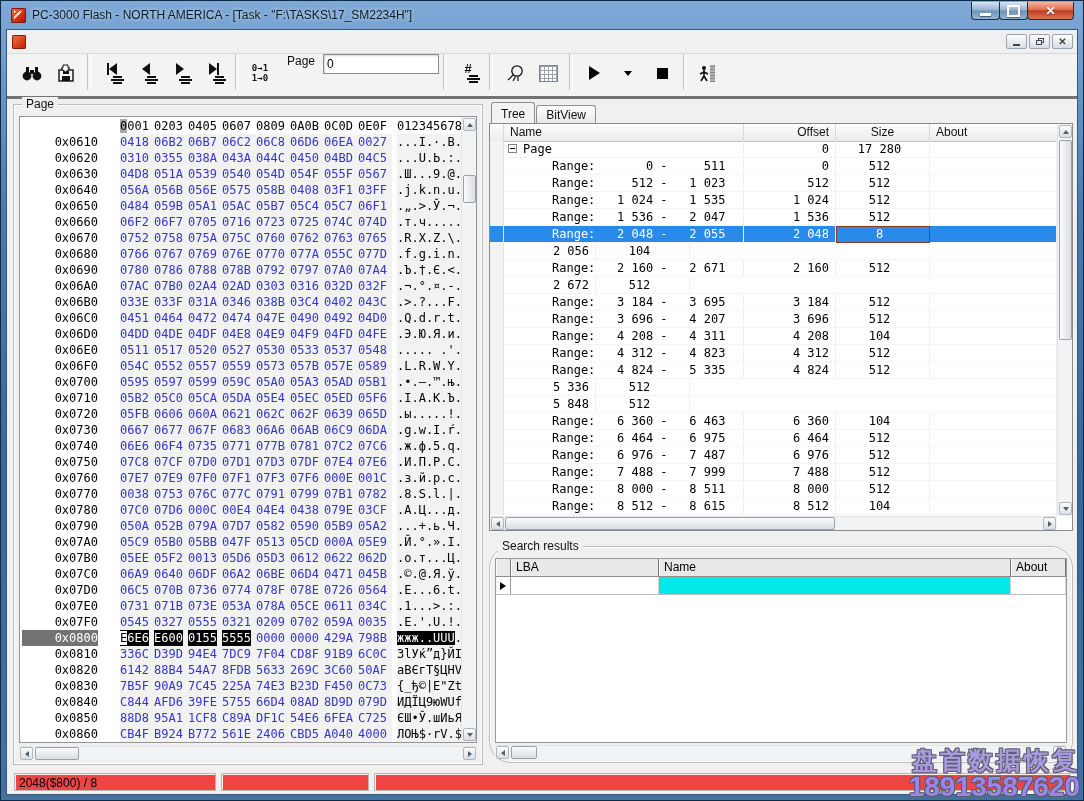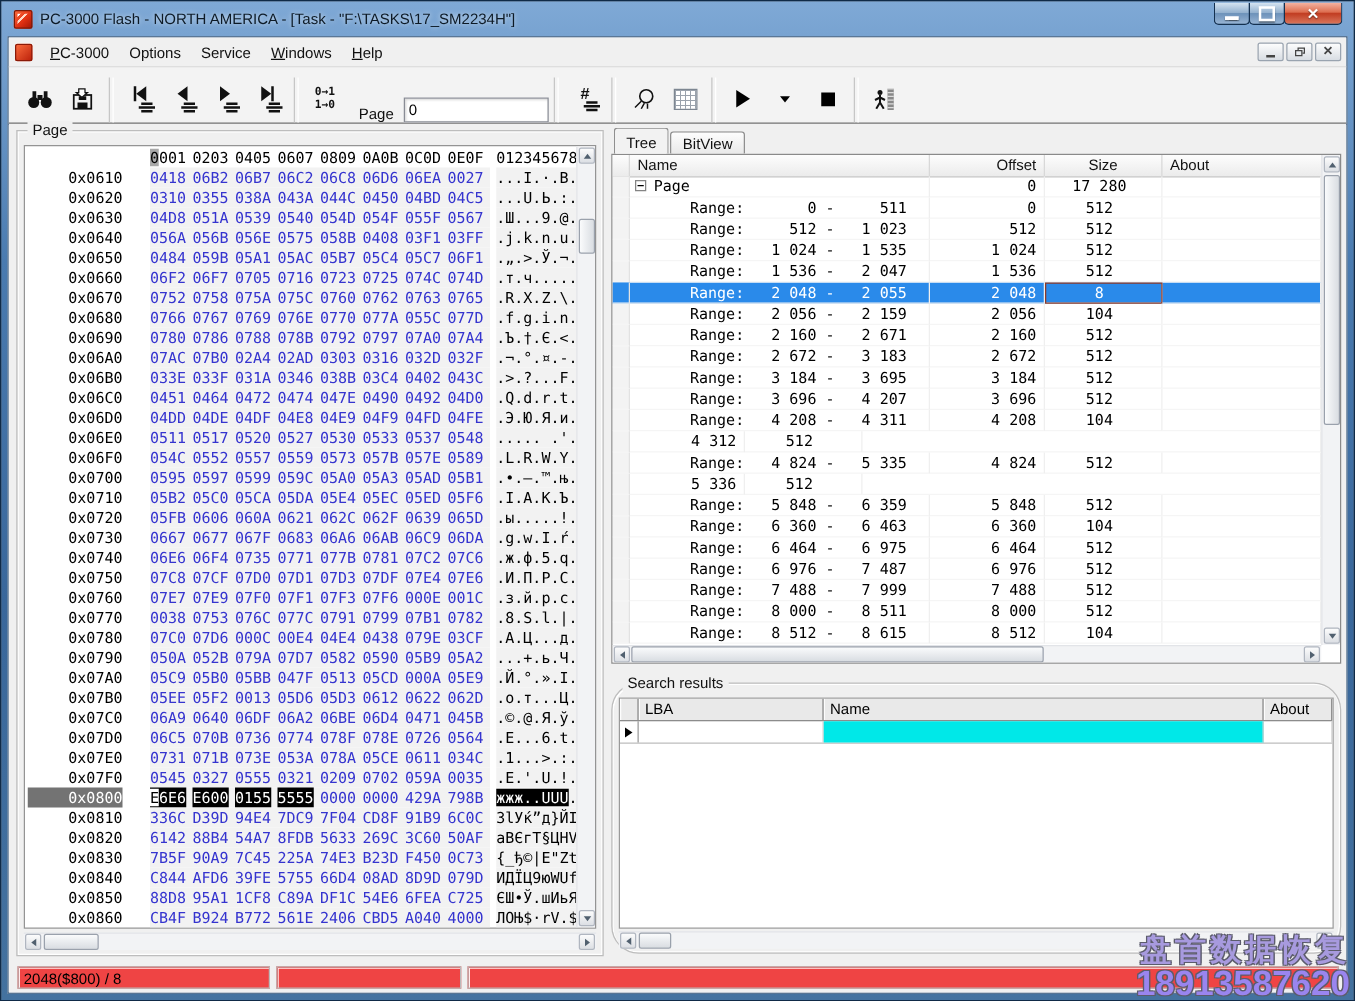--- a/index.html
+++ b/index.html
@@ -32,22 +32,22 @@
   .menu-item{padding:3px 8px;color:#111;cursor:default;}
   .mdi-btns{margin-left:auto;display:flex;margin-right:4px;gap:2px;}
   .mdibtn{width:21px;height:15px;box-sizing:border-box;border:1px solid #9aa4b0;border-radius:2px;
           background:linear-gradient(#fdfdfd,#d8dde3);display:flex;align-items:center;justify-content:center;color:#444;}
   .g-min{width:7px;height:2px;background:#444;margin-top:6px;}
   .g-restore{position:relative;width:8px;height:7px;}
   .g-restore i{position:absolute;box-sizing:border-box;border:1px solid #444;width:6px;height:5px;display:block;}
   .g-restore i:first-child{right:0;top:0;} .g-restore i:last-child{left:0;bottom:0;background:#e8ecf0;}
   .g-x{font-size:10px;line-height:10px;color:#444;font-weight:bold;}
   
-  .toolbar{position:absolute;left:0;right:0;top:24px;height:45px;background:#f3f3f3;border-bottom:1px solid #737373;
-           display:flex;align-items:flex-end;padding-left:8px;box-sizing:border-box;}
+  .toolbar{position:absolute;left:0;right:0;top:24px;height:45px;background:#f3f3f3;border-bottom:3px solid #737373;
+           display:flex;align-items:flex-start;padding-left:8px;box-sizing:border-box;}
   .tbtn{min-width:34px;height:38px;display:flex;flex-direction:column;align-items:center;justify-content:center;gap:1px;}
   .tsep{width:2px;height:36px;margin:0 4px;border-left:1px solid #c6c6c6;border-right:1px solid #fff;}
   .stack{display:flex;flex-direction:column;align-items:center;gap:1px;margin-left:10px;}
   .stack i{display:block;height:2px;background:#111;}
   .stack i:nth-child(1){width:9px;} .stack i:nth-child(2){width:13px;} .stack i:nth-child(3){width:9px;}
   .navrow{display:flex;align-items:center;height:12px;}
   .bar{width:2px;height:12px;background:#111;}
   .tri-l{width:0;height:0;border-top:6px solid transparent;border-bottom:6px solid transparent;border-right:8px solid #111;}
   .tri-r{width:0;height:0;border-top:6px solid transparent;border-bottom:6px solid transparent;border-left:8px solid #111;}
   .inv{font-family:"DejaVu Sans Mono",monospace;font-weight:bold;font-size:9px;line-height:10px;color:#111;text-align:left;}
@@ -161,21 +161,20 @@
       <span class="wbtn close">
           <span class="glyph-close">✕</span>
         </span>
     </span>
   </div>
 
   <div class="app">
 
     <div class="menubar">
       <span class="mdi-icon"></span>
-      <span id="menu-items"><span class="menu-item"><u>P</u>C-3000</span><span class="menu-item">Options</span><span class="menu-item">Service</span><span class="menu-item"><u>W</u>indows</span><span class="menu-item"><u>H</u>elp</span></span>
       <span class="mdi-btns">
         <span class="mdibtn">
             <span class="g-min"></span>
           </span>
         <span class="mdibtn">
             <span class="g-restore">
               <i></i>
               <i></i>
             </span>
           </span>
@@ -412,35 +411,33 @@
               </div>
               <div class="trow sel">
                 <span class="c tg"></span>
                 <span class="c tn rangename">Range:   2 048 -   2 055</span>
                 <span class="c to">2 048</span>
                 <span class="c ts">8</span>
                 <span class="c ta"></span>
               </div>
               <div class="trow">
                 <span class="c tg"></span>
-                <span class="c tn rangename">Range:   2 056 -   2 159</span>
                 <span class="c to">2 056</span>
                 <span class="c ts">104</span>
                 <span class="c ta"></span>
               </div>
               <div class="trow">
                 <span class="c tg"></span>
                 <span class="c tn rangename">Range:   2 160 -   2 671</span>
                 <span class="c to">2 160</span>
                 <span class="c ts">512</span>
                 <span class="c ta"></span>
               </div>
               <div class="trow">
                 <span class="c tg"></span>
-                <span class="c tn rangename">Range:   2 672 -   3 183</span>
                 <span class="c to">2 672</span>
                 <span class="c ts">512</span>
                 <span class="c ta"></span>
               </div>
               <div class="trow">
                 <span class="c tg"></span>
                 <span class="c tn rangename">Range:   3 184 -   3 695</span>
                 <span class="c to">3 184</span>
                 <span class="c ts">512</span>
                 <span class="c ta"></span>
@@ -454,40 +451,40 @@
               </div>
               <div class="trow">
                 <span class="c tg"></span>
                 <span class="c tn rangename">Range:   4 208 -   4 311</span>
                 <span class="c to">4 208</span>
                 <span class="c ts">104</span>
                 <span class="c ta"></span>
               </div>
               <div class="trow">
                 <span class="c tg"></span>
+                <span class="c tn rangename">Range:   4 312 -   4 823</span>
                 <span class="c to">4 312</span>
                 <span class="c ts">512</span>
                 <span class="c ta"></span>
               </div>
               <div class="trow">
                 <span class="c tg"></span>
                 <span class="c tn rangename">Range:   4 824 -   5 335</span>
                 <span class="c to">4 824</span>
                 <span class="c ts">512</span>
                 <span class="c ta"></span>
               </div>
               <div class="trow">
                 <span class="c tg"></span>
                 <span class="c to">5 336</span>
                 <span class="c ts">512</span>
                 <span class="c ta"></span>
               </div>
               <div class="trow">
                 <span class="c tg"></span>
-                <span class="c tn rangename">Range:   5 848 -   6 359</span>
                 <span class="c to">5 848</span>
                 <span class="c ts">512</span>
                 <span class="c ta"></span>
               </div>
               <div class="trow">
                 <span class="c tg"></span>
                 <span class="c tn rangename">Range:   6 360 -   6 463</span>
                 <span class="c to">6 360</span>
                 <span class="c ts">104</span>
                 <span class="c ta"></span>

